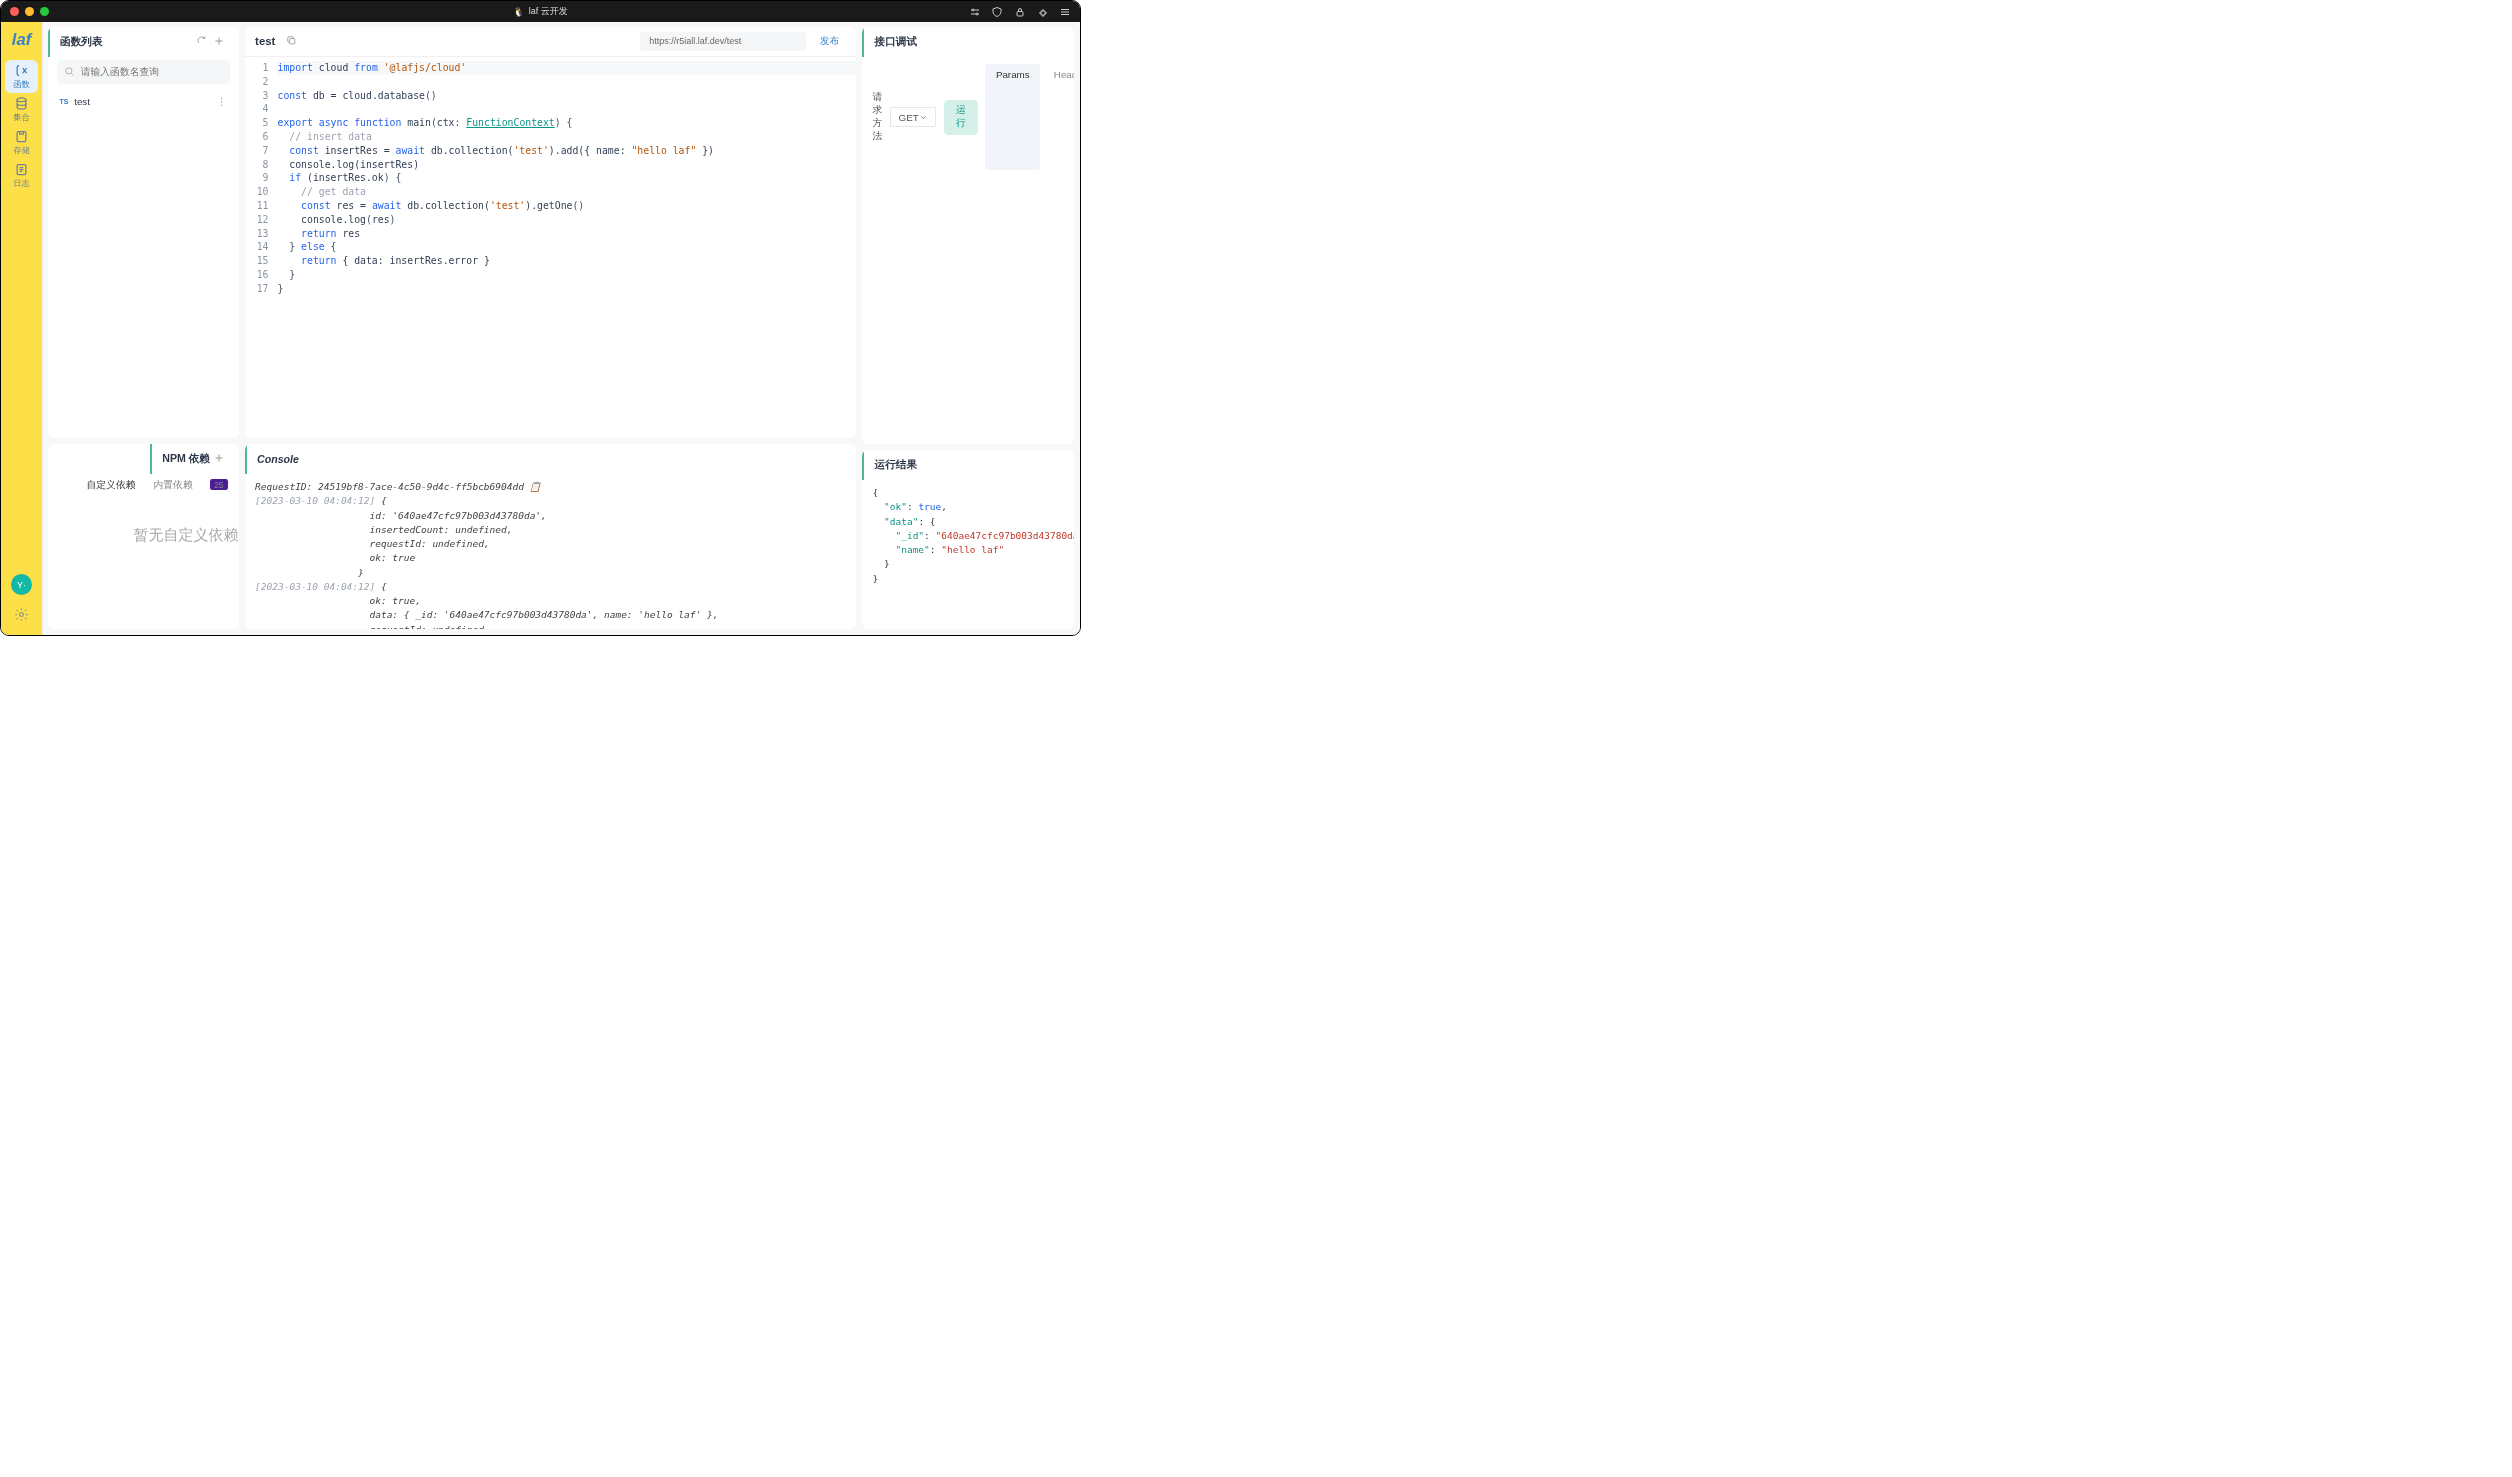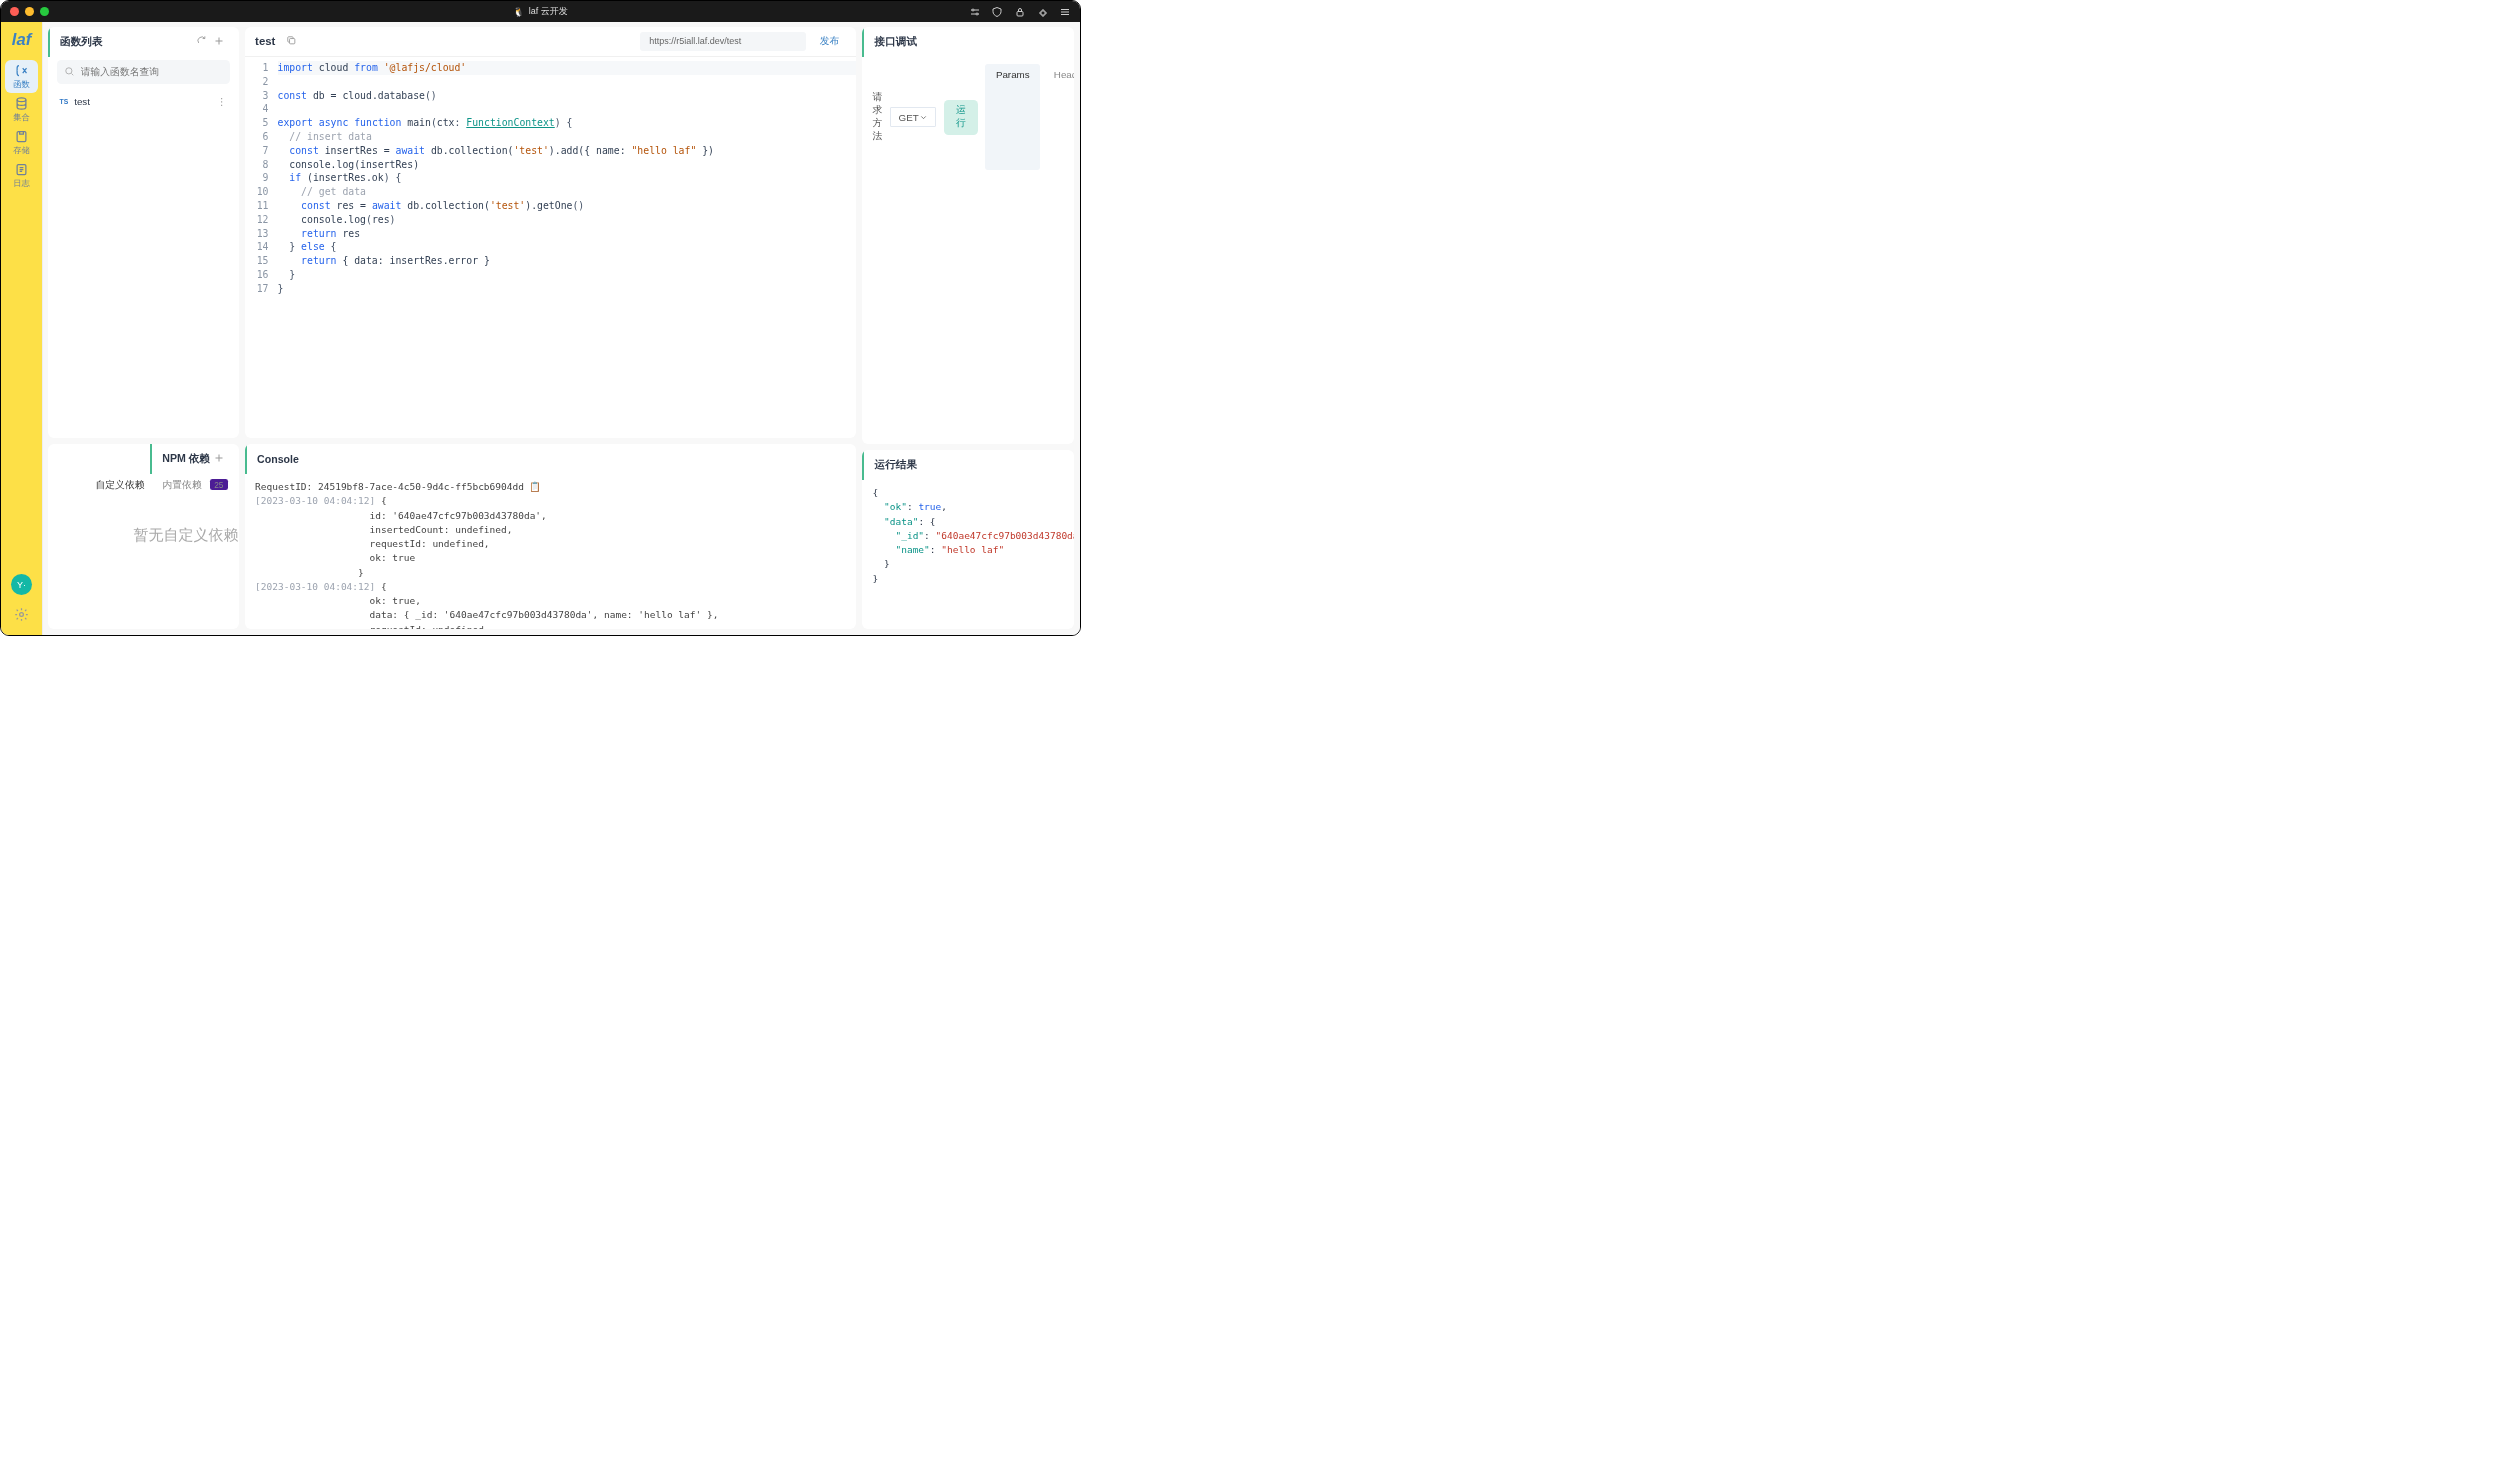--- a/index.html
+++ b/index.html
@@ -56,23 +56,23 @@
 .kv-head, .kv-row { display: grid; grid-template-columns: 1fr 1fr 18px; }
 .kv-head { background: #f8fafc; font-size: 9px; color: #555; }
 .kv-head > div, .kv-row > div { padding: 4.5px 7.6px; border-right: 0.8px solid #eef0f3; }
 .kv-head > div:last-child, .kv-row > div:last-child { border-right: none; }
 .kv-row { border-top: 0.8px solid #eef0f3; color: #bbb; font-size: 9px; }
 .add-row { text-align: center; padding: 4.5px; color: #888; border-top: 0.8px solid #eef0f3; cursor: pointer; font-size: 9px; }
 .npm-col { grid-row: 2; grid-column: 1; align-items: flex-end; }
 .dep-tabs { display: flex; padding: 0 10.6px; gap: 18px; font-size: 9.8px; }
 .dep-tab { padding: 4.5px 0; cursor: pointer; color: #888; }
 .dep-tab.active { color: #333; font-weight: 500; }
-.dep-count { background: #4c1d95; border-radius: 2.3px; padding: 0.8px 4.5px; font-size: 8.3px; margin-left: 8px; }
+.dep-count { background: #4c1d95; border-radius: 2.3px; padding: 0.8px 4.5px; font-size: 8.3px; margin-left: 17px; }
 .dep-empty { text-align: center; color: #aaa; padding: 30px 0; font-size: 15px; }
-.console-col { grid-row: 2; grid-column: 2; }
+.console-col { grid-row: 2; grid-column: 2; font-style: italic; }
 .console-body { flex: 1; padding: 6px 10.6px; font-family: "SF Mono", Menlo, Consolas, monospace; font-size: 9.5px; line-height: 1.5; color: #444; overflow: auto; white-space: pre; }
 .ts { color: #9ca3af; }
 .result-body { flex: 1; padding: 6px 10.6px; font-family: "SF Mono", Menlo, Consolas, monospace; font-size: 9.5px; line-height: 1.5; overflow: auto; white-space: pre; }
 .jk { color: #0d9488; } .jv-str { color: #c0392b; } .jv-bool { color: #2563eb; }
 </style>
 </head>
 <body>
 
 <div class="window">
   <div class="titlebar">

